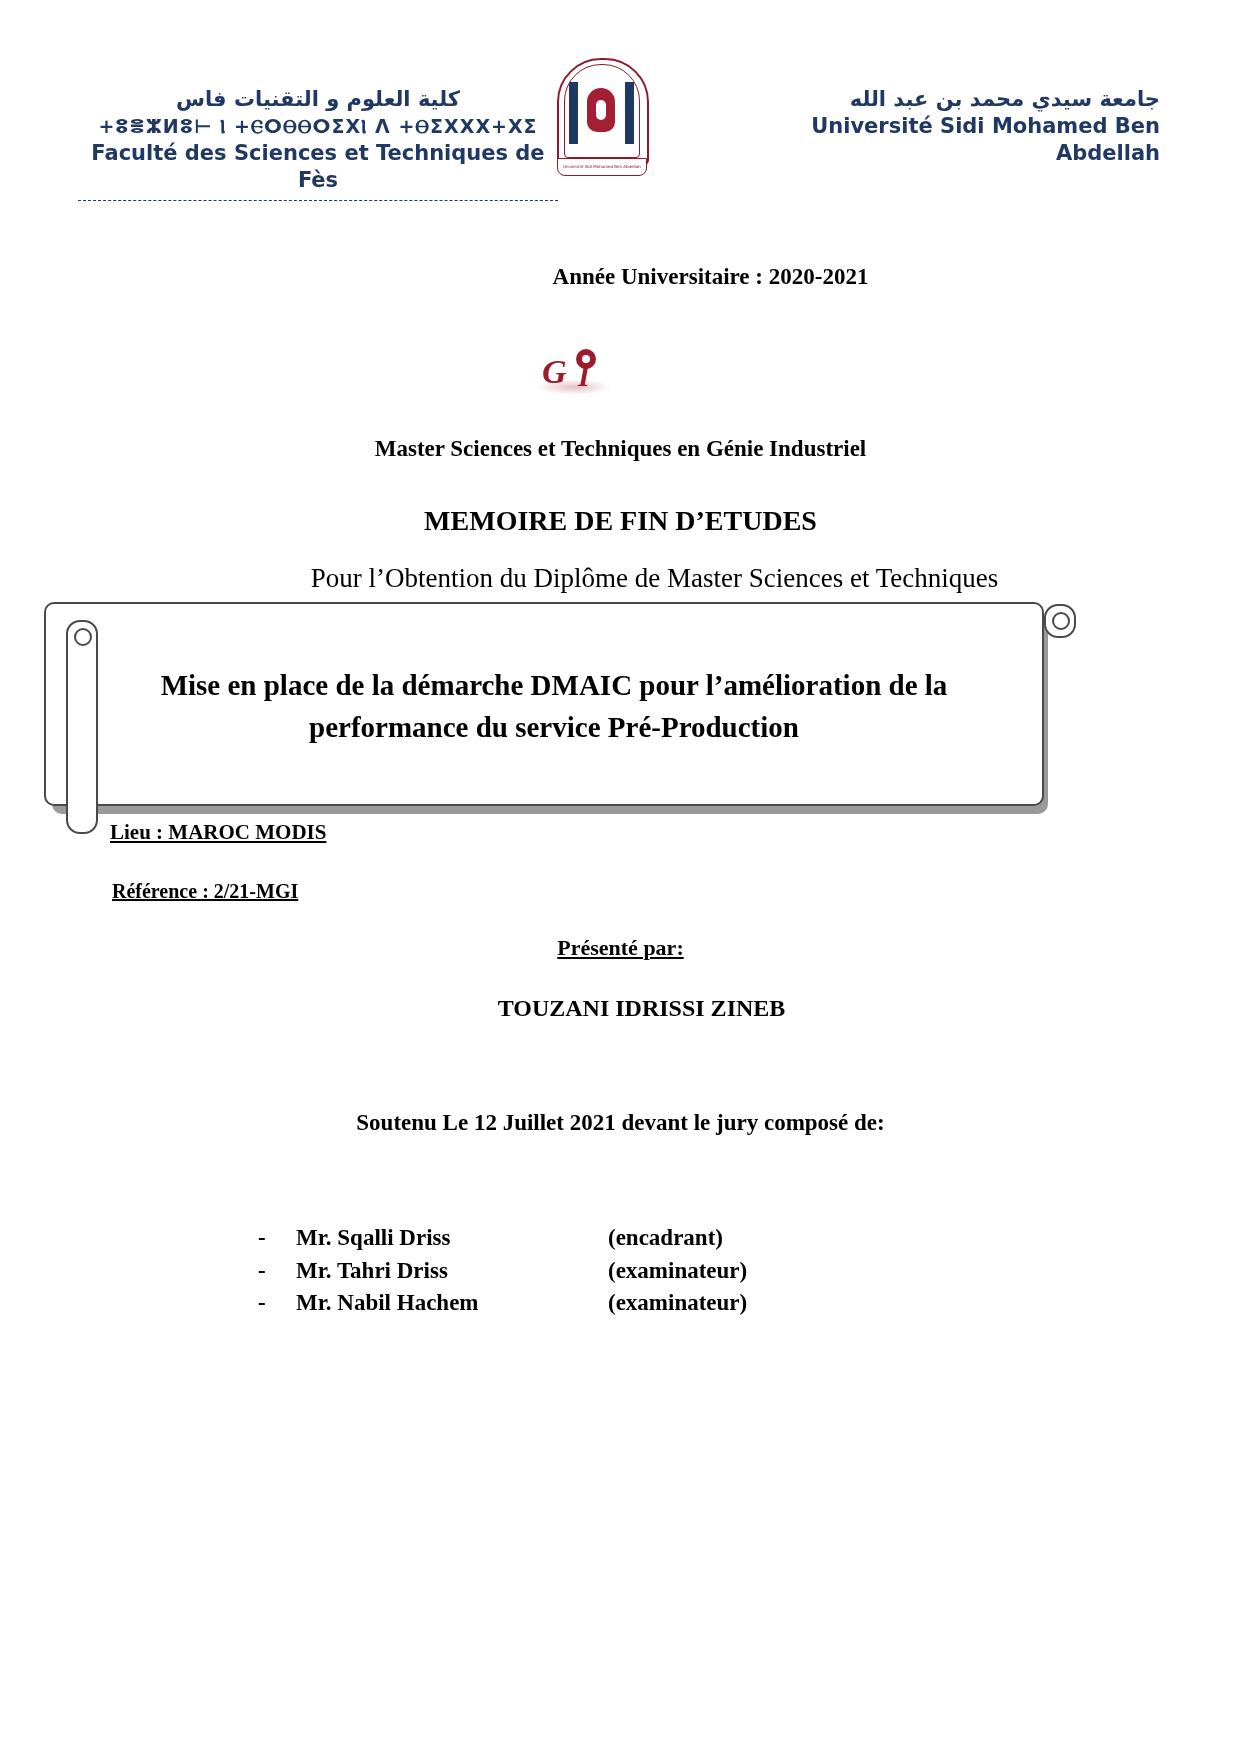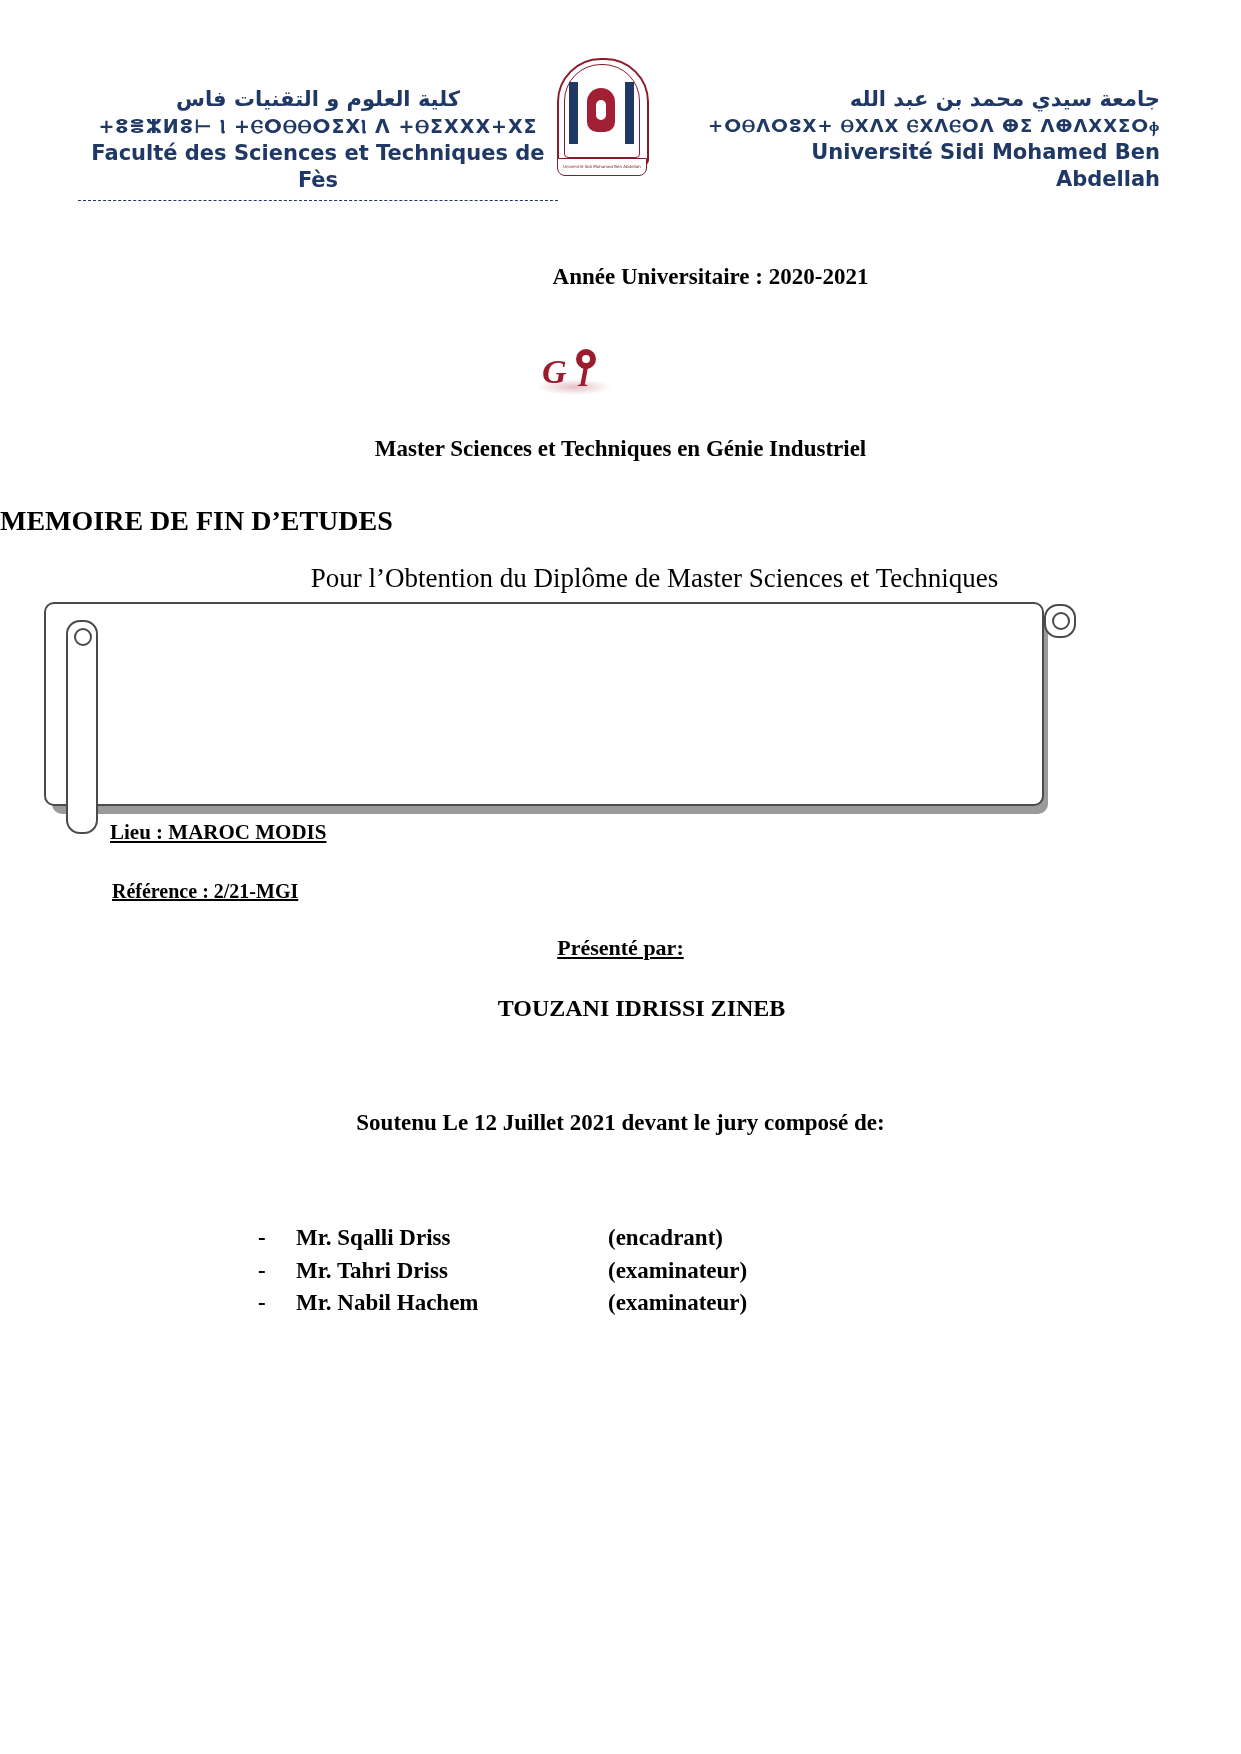--- a/index.html
+++ b/index.html
@@ -234,20 +234,21 @@
     width: 1241px;
     text-align: center;
     font-size: 23px;
     font-weight: bold;
   }
   .memoire-line {
     position: absolute;
     top: 505px;
     left: 0;
     width: 1241px;
+    text-align: center;
     font-size: 28px;
     font-weight: bold;
   }
   .pour-line {
     position: absolute;
     top: 563px;
     left: 0;
     width: 1241px;
     text-align: center;
     font-size: 27px;
@@ -403,21 +404,20 @@
     <div class="arch"></div>
     <div class="arch-inner"></div>
     <div class="col-l"></div>
     <div class="col-r"></div>
     <div class="center-sym"></div>
     <div class="base">Université Sidi Mohamed Ben Abdellah</div>
   </div>
 
   <div class="header-right">
     <div class="ar">جامعة سيدي محمد بن عبد الله</div>
-    <div class="tif">+ⵔⲐⴷⵔⵓⵝ+ Ⲑⵝⴷⵝ ⲈⵝⴷⲈⵔⴷ ⴲⵉ ⴷⴲⴷⵝⵝⵉⵔⲫ</div>
     <div class="fr">Université Sidi Mohamed Ben Abdellah</div>
   </div>
 
 </div>
 
 <div class="year">Année Universitaire : 2020-2021</div>
 
 <div class="gi-logo">
   <div class="shadow"></div>
   <div class="g">G</div>
@@ -427,20 +427,21 @@
 
 <div class="master-line">Master Sciences et Techniques en Génie Industriel</div>
 <div class="memoire-line">MEMOIRE DE FIN D’ETUDES</div>
 <div class="pour-line">Pour l’Obtention du Diplôme de Master Sciences et Techniques</div>
 
 <div class="scroll-wrap">
   <div class="scroll-shadow"></div>
   <div class="scroll-body"></div>
   <div class="curl curl-left"></div>
   <div class="curl curl-right"></div>
+  <div class="scroll-title">Mise en place de la démarche DMAIC pour l’amélioration de la performance du service Pré-Production</div>
 </div>
 
 <div class="lieu">Lieu : MAROC MODIS</div>
 <div class="reference">Référence : 2/21-MGI</div>
 
 <div class="presente"><span>Présenté par:</span></div>
 <div class="author">TOUZANI IDRISSI ZINEB</div>
 
 <div class="soutenu">Soutenu Le  12 Juillet 2021  devant le jury composé de:</div>
 

